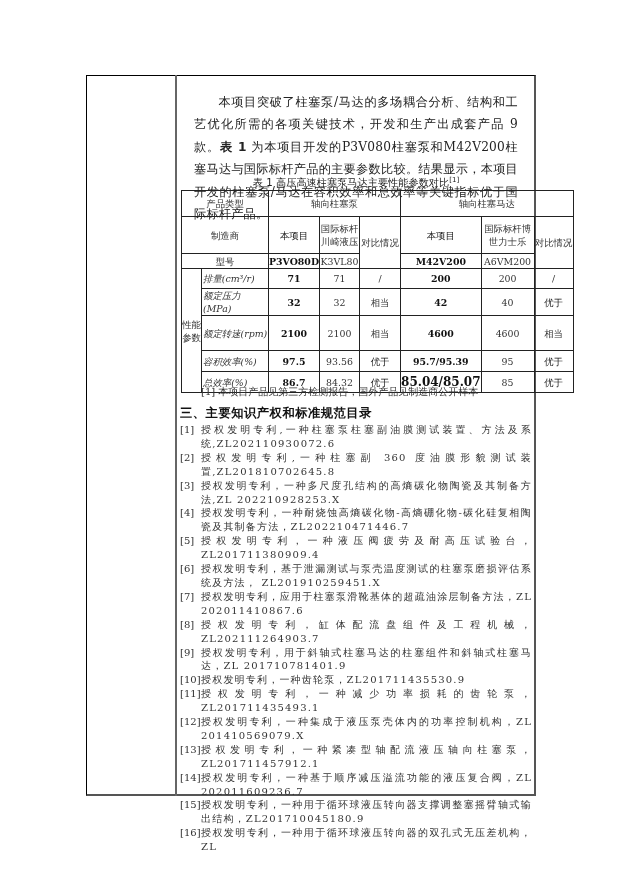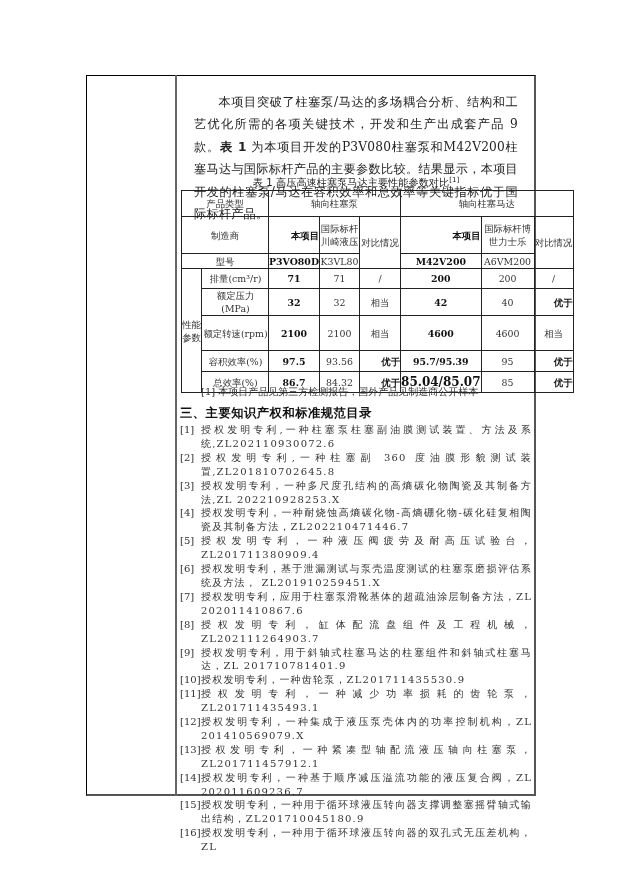--- a/index.html
+++ b/index.html
@@ -11,22 +11,22 @@
   .content { position:absolute; left:180px; top:77px; width:352px; }
   .para { font-size:12.2px; line-height:22.4px; text-align:justify; margin:14px; text-indent:2em; letter-spacing:0.2px; }
   .para b { font-family:"DejaVu Sans","Liberation Sans",sans-serif; }
   .tcaption { position:absolute; left:180px; top:176px; width:352px; text-align:center;
               font-family:"DejaVu Sans","Liberation Sans",sans-serif; font-size:10.2px; }
   .tcaption sup { font-size:7px; }
   table.cmp { position:absolute; left:181px; top:190px; border-collapse:collapse; table-layout:fixed;
               font-size:9.4px; }
   table.cmp td { border:1px solid #222; text-align:center; padding:0; line-height:13px; color:#333; }
   table.cmp td.b { font-weight:bold; color:#111; }
-  table.cmp td.bs { font-weight:bold; font-family:"DejaVu Sans","Liberation Sans",sans-serif; color:#111;text-align:right; }
-  table.cmp td.l { text-align:center; padding-left:1px; }
+  table.cmp td.bs { font-weight:normal; font-family:"DejaVu Sans","Liberation Sans",sans-serif; color:#111; }
+  table.cmp td.l { text-align:left; padding-left:1px;font-style:italic; }
   .note { position:absolute; left:201px; top:385px; font-size:10px; color:#333; }
   .sec { position:absolute; left:180px; top:405px; font-family:Liberation Mono, monospace;
          font-weight:bold; font-size:12.3px; color:#111; letter-spacing:0.5px; }
   .refs { position:absolute; left:180px; top:423px; width:352px; font-size:10px; color:#333; }
   .ref { position:relative; padding-left:21px; line-height:13.9px; text-align:justify; letter-spacing:1.2px; }
   .ref .n { position:absolute; left:0; top:0; letter-spacing:0; }
 </style>
 </head>
 <body>
 

